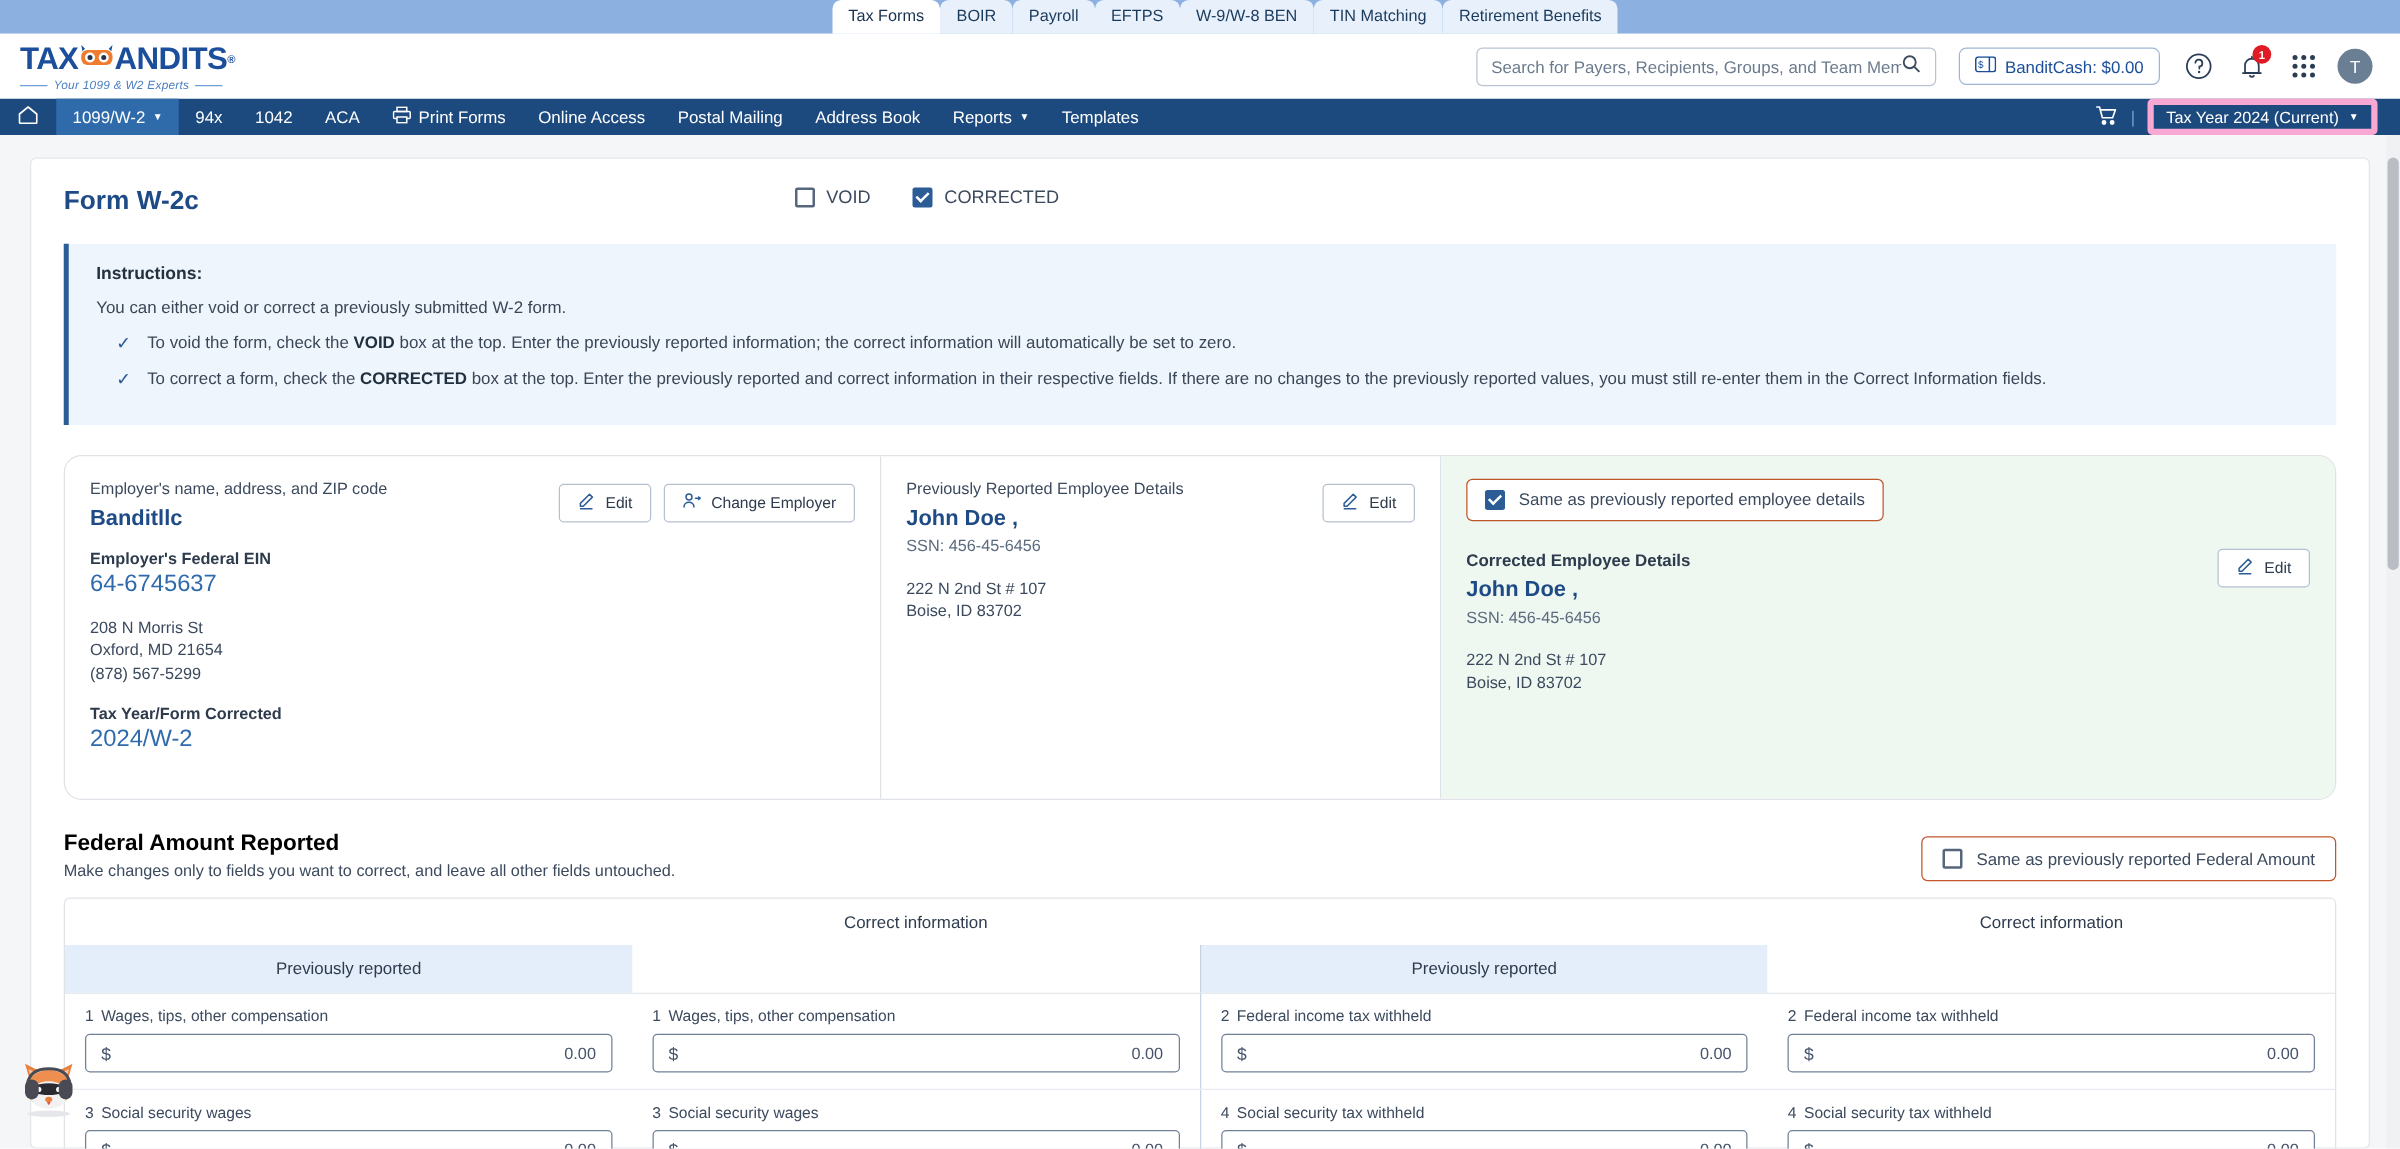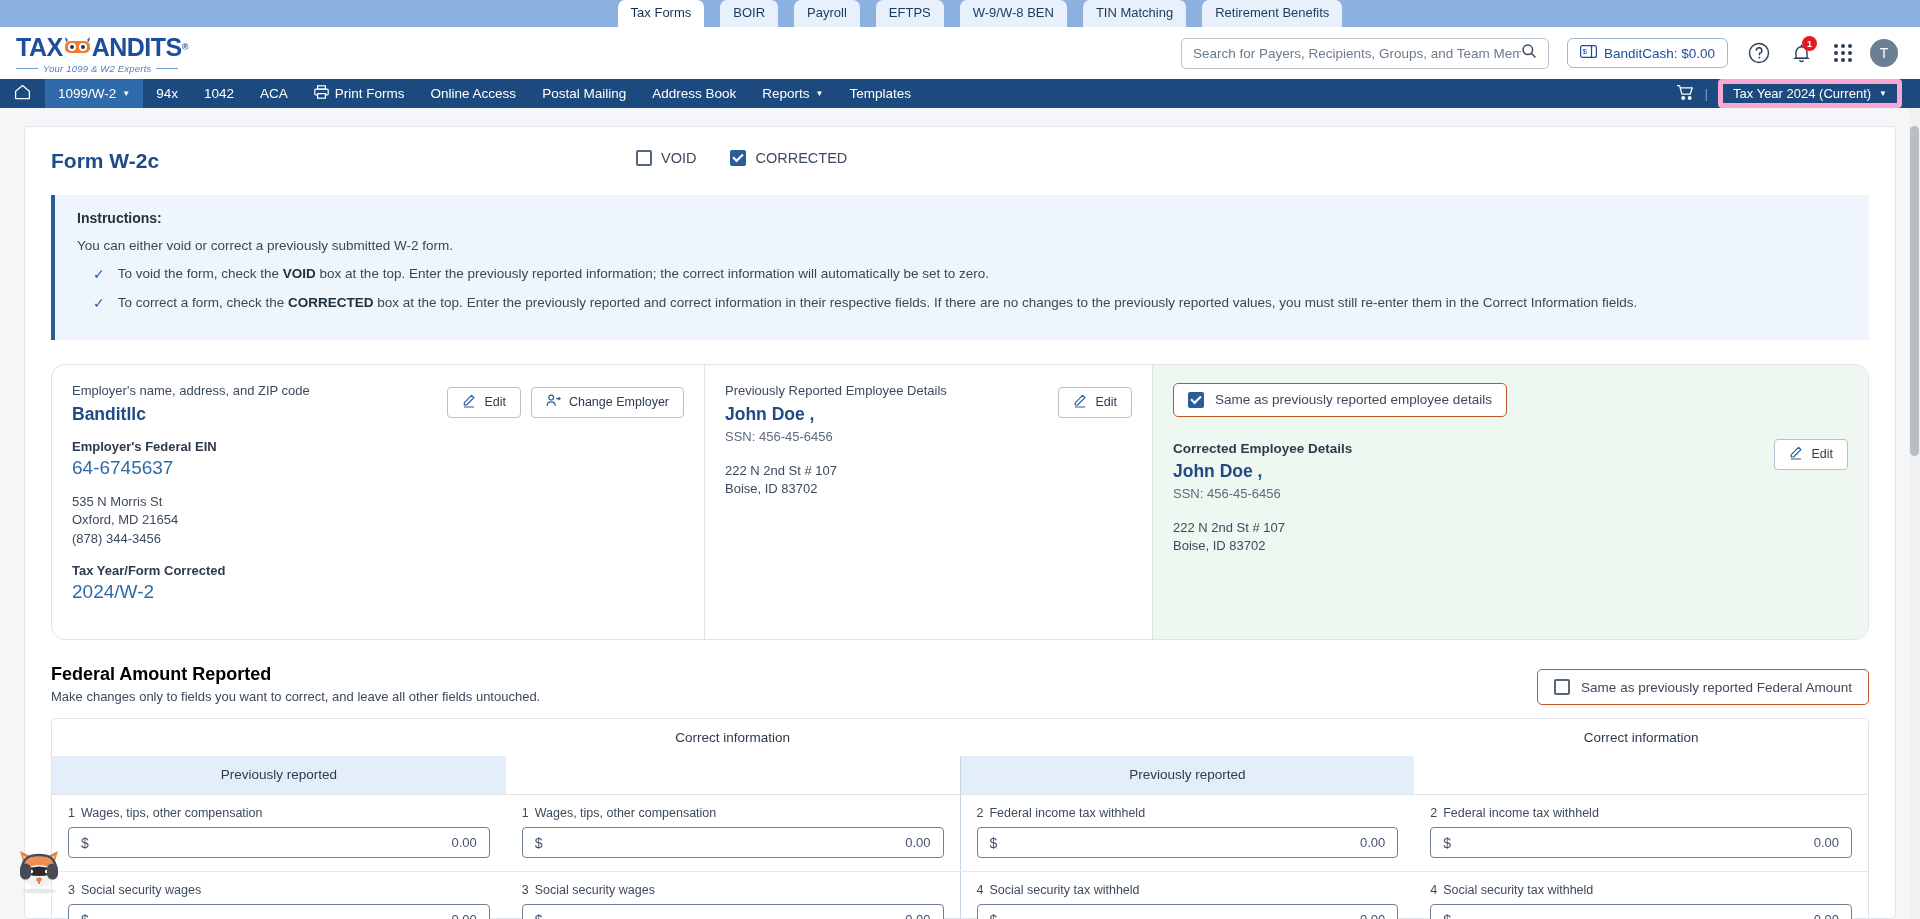--- a/index.html
+++ b/index.html
@@ -7,21 +7,21 @@
     width: 1920px; height: 919px;
     font-family: "Liberation Sans", sans-serif;
     background: #ffffff;
     overflow: hidden;
   }
 
   
   .tab-strip {
     height: 27px; background: #8cb0e0;
     display: flex; align-items: center;
-    justify-content: center; gap: 16px;
+    justify-content: center; gap: 0;
     padding-left: 40px;
   }
   .tab {
     background: #e8f0fb; color: #1a3a5c;
     font-size: 13px; padding: 4px 13px 5px;
     border-radius: 7px 7px 0 0; line-height: 1.4;
     white-space: nowrap; cursor: pointer;
   }
   .tab.active { background: #ffffff; font-weight: 400; color: #17324f; }
 
@@ -421,23 +421,23 @@
       </div>
     </div>
 
     <div class="panels">
 
       <div class="panel panel-a">
         <div class="p-label">Employer's name, address, and ZIP code</div>
         <div class="p-name">Banditllc</div>
         <div class="p-sub-label">Employer's Federal EIN</div>
         <div class="p-link">64-6745637</div>
-        <div class="p-line">535 N Morris St</div>
+        <div class="p-line">208 N Morris St</div>
         <div class="p-line">Oxford, MD 21654</div>
-        <div class="p-line">(878) 344-3456</div>
+        <div class="p-line">(878) 567-5299</div>
         <div class="gap"></div>
         <div class="p-sub-label">Tax Year/Form Corrected</div>
         <div class="p-link">2024/W-2</div>
 
         <div class="btn-row">
           <div class="btn">
             <span class="pen-icon">
               <svg width="14" height="14" viewBox="0 0 14 14" fill="none" stroke="#2b5c96" stroke-width="1.2">
                 <path d="M9.6 1.4 11.9 3.7 4.6 11H2.3V8.7z" stroke-linejoin="round"></path>
                 <line x1="2" y1="13" x2="12" y2="13"></line>

